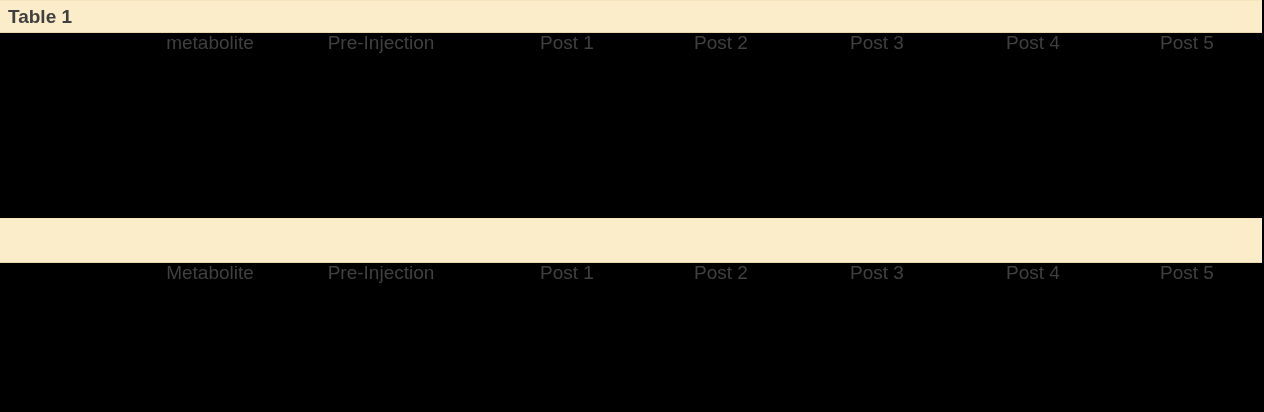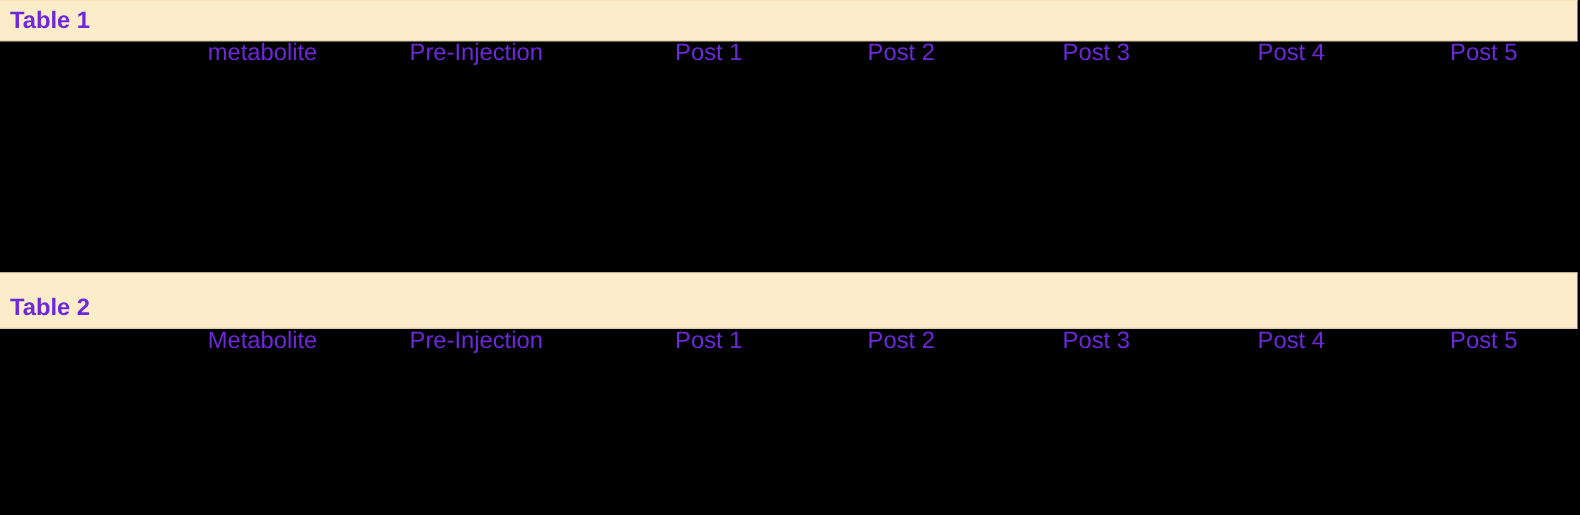--- a/index.html
+++ b/index.html
@@ -40,21 +40,21 @@
   #table-2-block .header-band {
     height: 45px;
   }
 
   .hcell {
     position: absolute;
     top: 0;
     height: 100%;
     display: flex;
     align-items: center;
-    color: #6d28d9;
+    color: #404040;
     font-size: 19px;
     line-height: 1;
     white-space: nowrap;
   }
   #table-2-block .hcell {
     align-items: flex-end;
     padding-bottom: 6px;
     box-sizing: border-box;
   }
 
@@ -115,21 +115,20 @@
       <div class="empty-row"></div>
       <div class="empty-row"></div>
       <div class="empty-row"></div>
       <div class="empty-row"></div>
       <div class="empty-row"></div>
     </div>
   </div>
 
   <div class="table-block" id="table-2-block">
     <div class="header-band" id="table-2-header">
-      <div class="hcell label">Table 2</div>
 
       <div class="hcell centered" style="left:210px">Metabolite</div>
       <div class="hcell centered" style="left:381px">Pre-Injection</div>
       <div class="hcell centered" style="left:567px">Post 1</div>
       <div class="hcell centered" style="left:721px">Post 2</div>
       <div class="hcell centered" style="left:877px">Post 3</div>
       <div class="hcell centered" style="left:1033px">Post 4</div>
       <div class="hcell centered" style="left:1187px">Post 5</div>
     </div>
 

